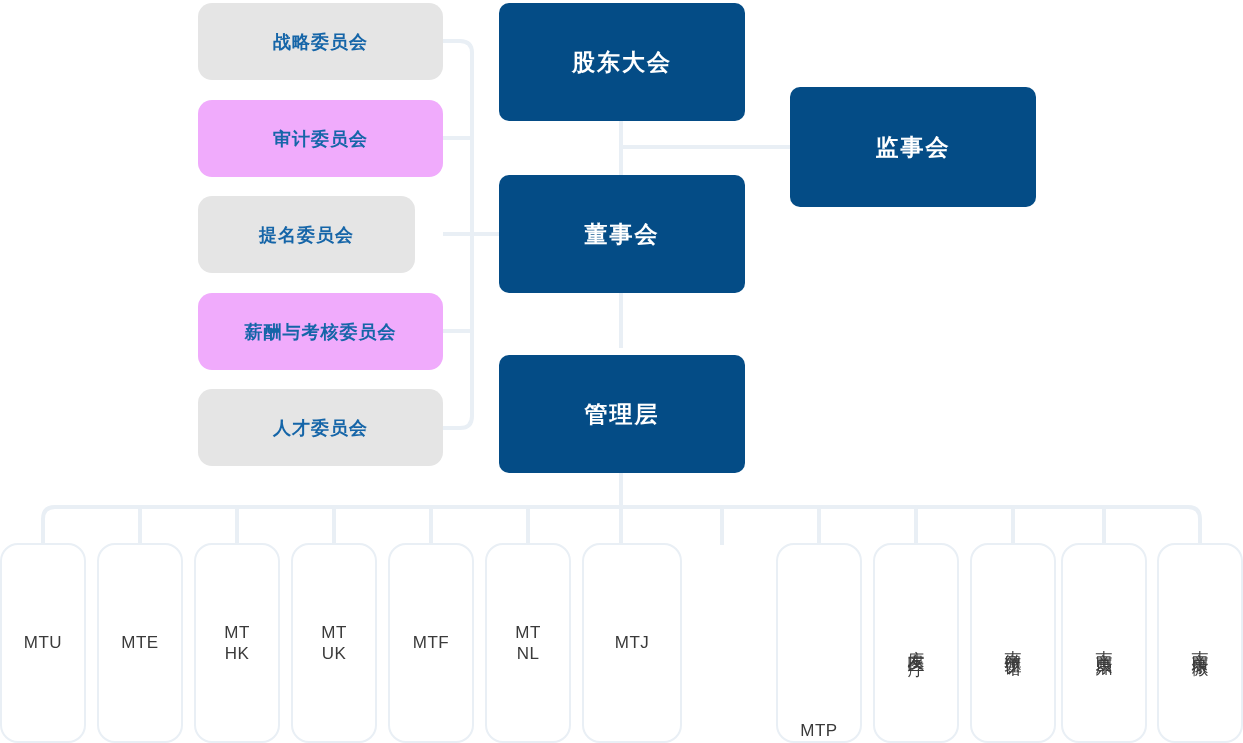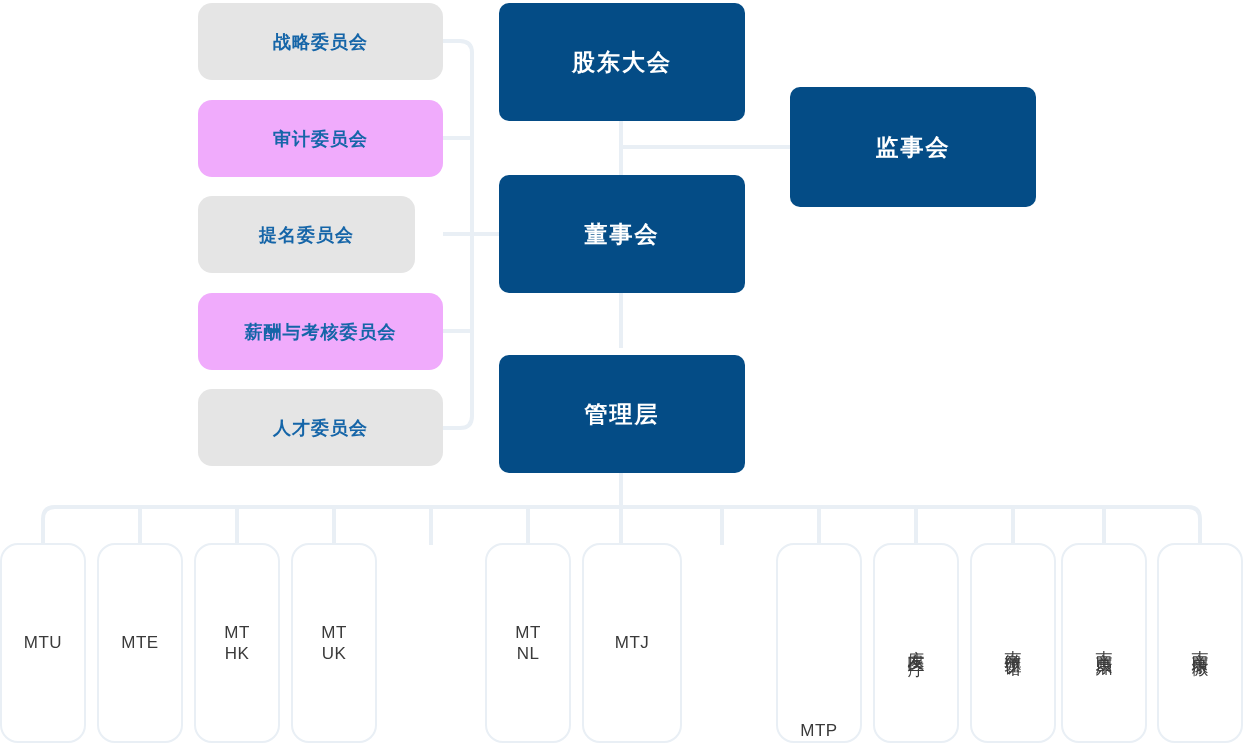--- a/index.html
+++ b/index.html
@@ -157,20 +157,23 @@
     <span class="sub-label-h">MTE</span>
   </div>
   <div class="node node-sub" style="left:194px; top:543px; width:86px; height:200px;">
     <span class="sub-label-h">MT
 HK</span>
   </div>
   <div class="node node-sub" style="left:291px; top:543px; width:86px; height:200px;">
     <span class="sub-label-h">MT
 UK</span>
   </div>
+  <div class="node node-sub" style="left:388px; top:543px; width:86px; height:200px;">
+    <span class="sub-label-h">MTF</span>
+  </div>
   <div class="node node-sub" style="left:485px; top:543px; width:86px; height:200px;">
     <span class="sub-label-h">MT
 NL</span>
   </div>
   <div class="node node-sub" style="left:582px; top:543px; width:100px; height:200px;">
     <span class="sub-label-h">MTJ</span>
   </div>
   <div class="node node-sub" style="left:776px; top:543px; width:86px; height:200px;align-items:flex-end;">
     <span class="sub-label-h">MTP</span>
   </div>

